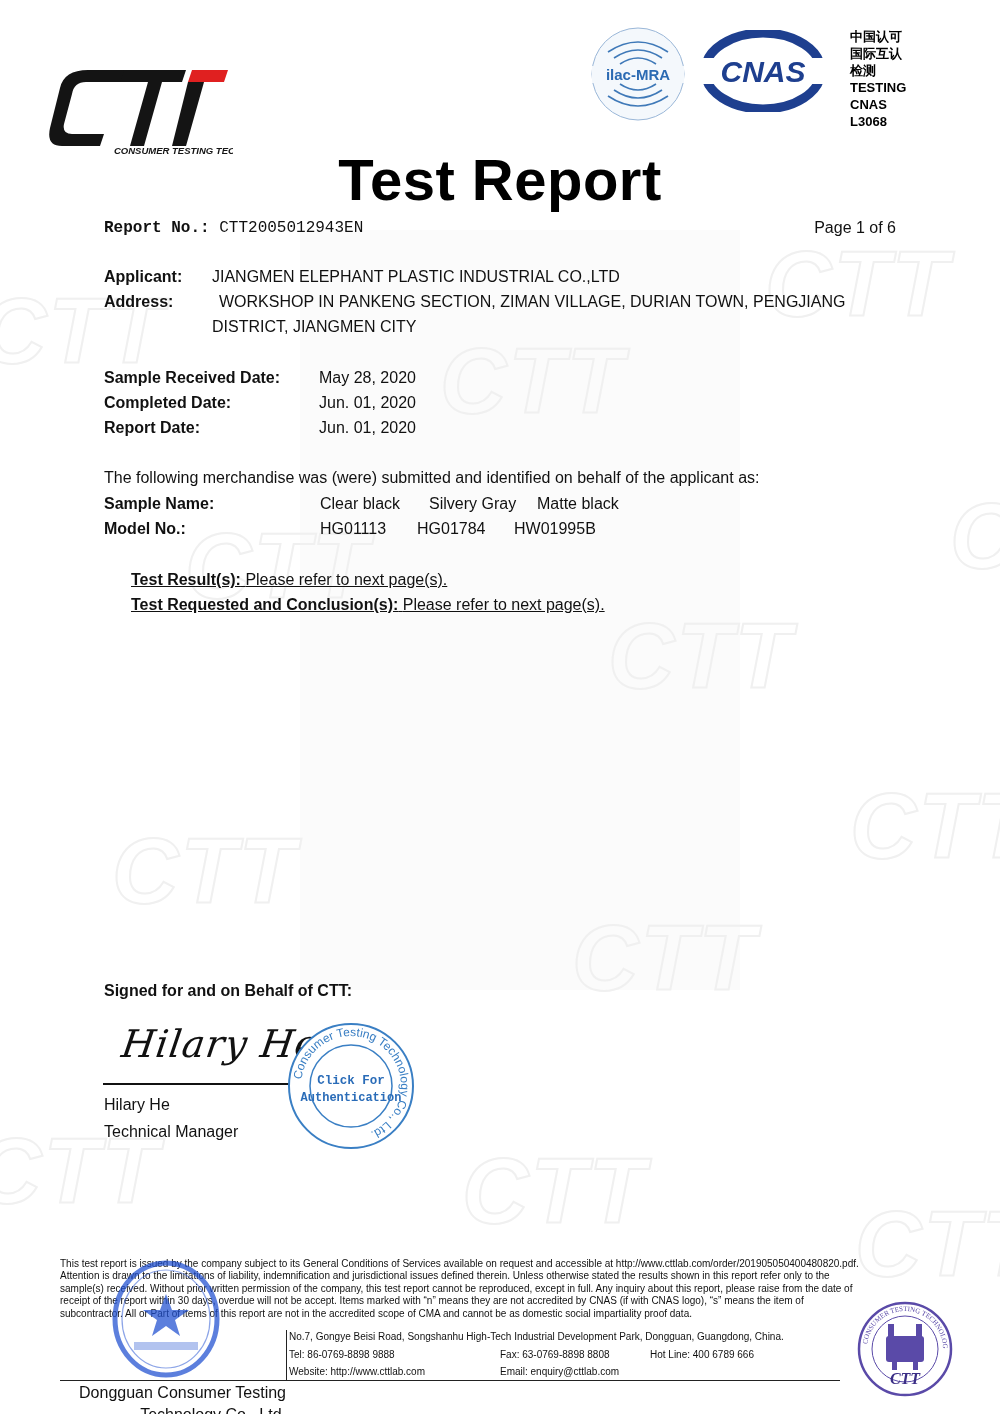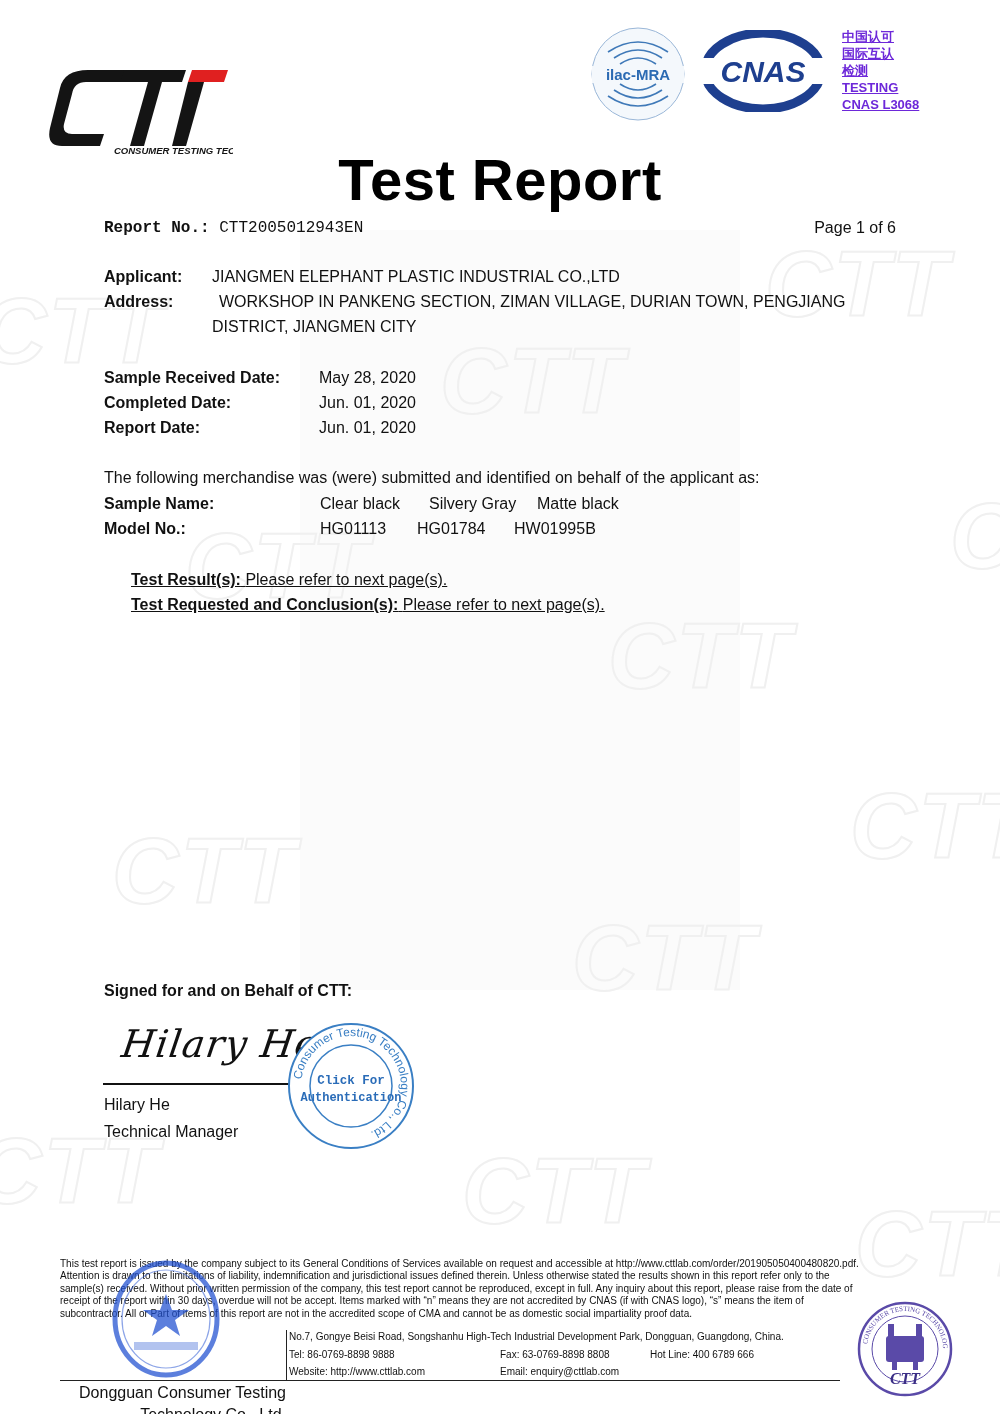--- a/index.html
+++ b/index.html
@@ -11,21 +11,21 @@
 
   
   .wm { position: absolute; font-family: "Liberation Sans", sans-serif; font-weight: bold; font-style: italic;
         font-size: 92px; letter-spacing: 2px; color: transparent; -webkit-text-stroke: 2px #f0f0f0; line-height: 1; }
 
   
   .ctt-logo { position: absolute; left: 48px; top: 66px; width: 185px; height: 92px; }
   .accred { position: absolute; left: 582px; top: 22px; width: 340px; height: 100px; }
   .ilac { position: absolute; left: 4px; top: 4px; width: 104px; height: 96px; }
   .cnas-logo { position: absolute; left: 120px; top: 8px; width: 122px; height: 82px; }
-  .cnas-text { position: absolute; left: 260px; top: 6px; font-size: 13px; font-weight: bold; color: #6d28d9; line-height: 17px; text-decoration: underline; }
+  .cnas-text { position: absolute; left: 268px; top: 6px; font-size: 13px; font-weight: bold; color: #000000; line-height: 17px; }
 
   .title { position: absolute; left: 0; width: 1000px; top: 146px; text-align: center;
            font-size: 58px; font-weight: bold; color: #000; letter-spacing: 0.5px; }
 
   .row { position: absolute; font-size: 16px; line-height: 20px; white-space: nowrap; }
   .lbl { font-weight: bold; }
   .u { text-decoration: underline; margin-left: 36px; }
 
   
   .sig-script { position: absolute; left: 122px; top: 1022px; font-family: "DejaVu Serif", serif; font-style: italic;

